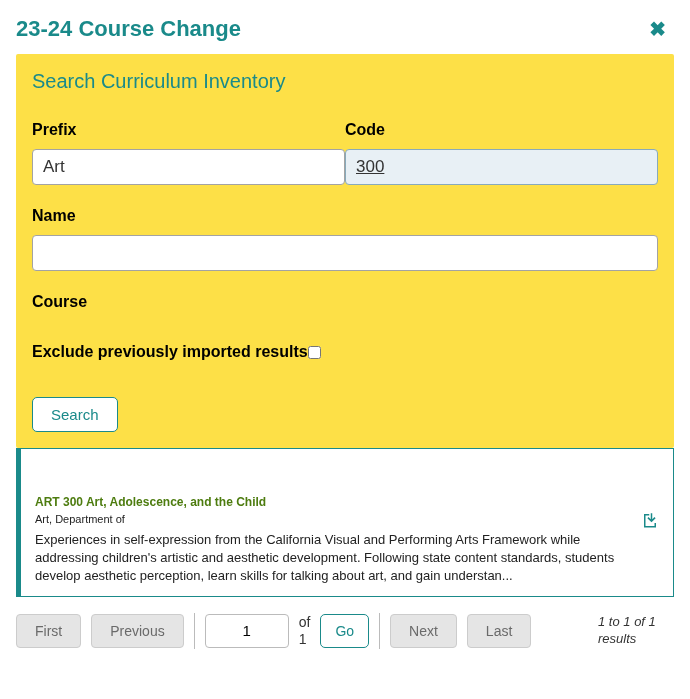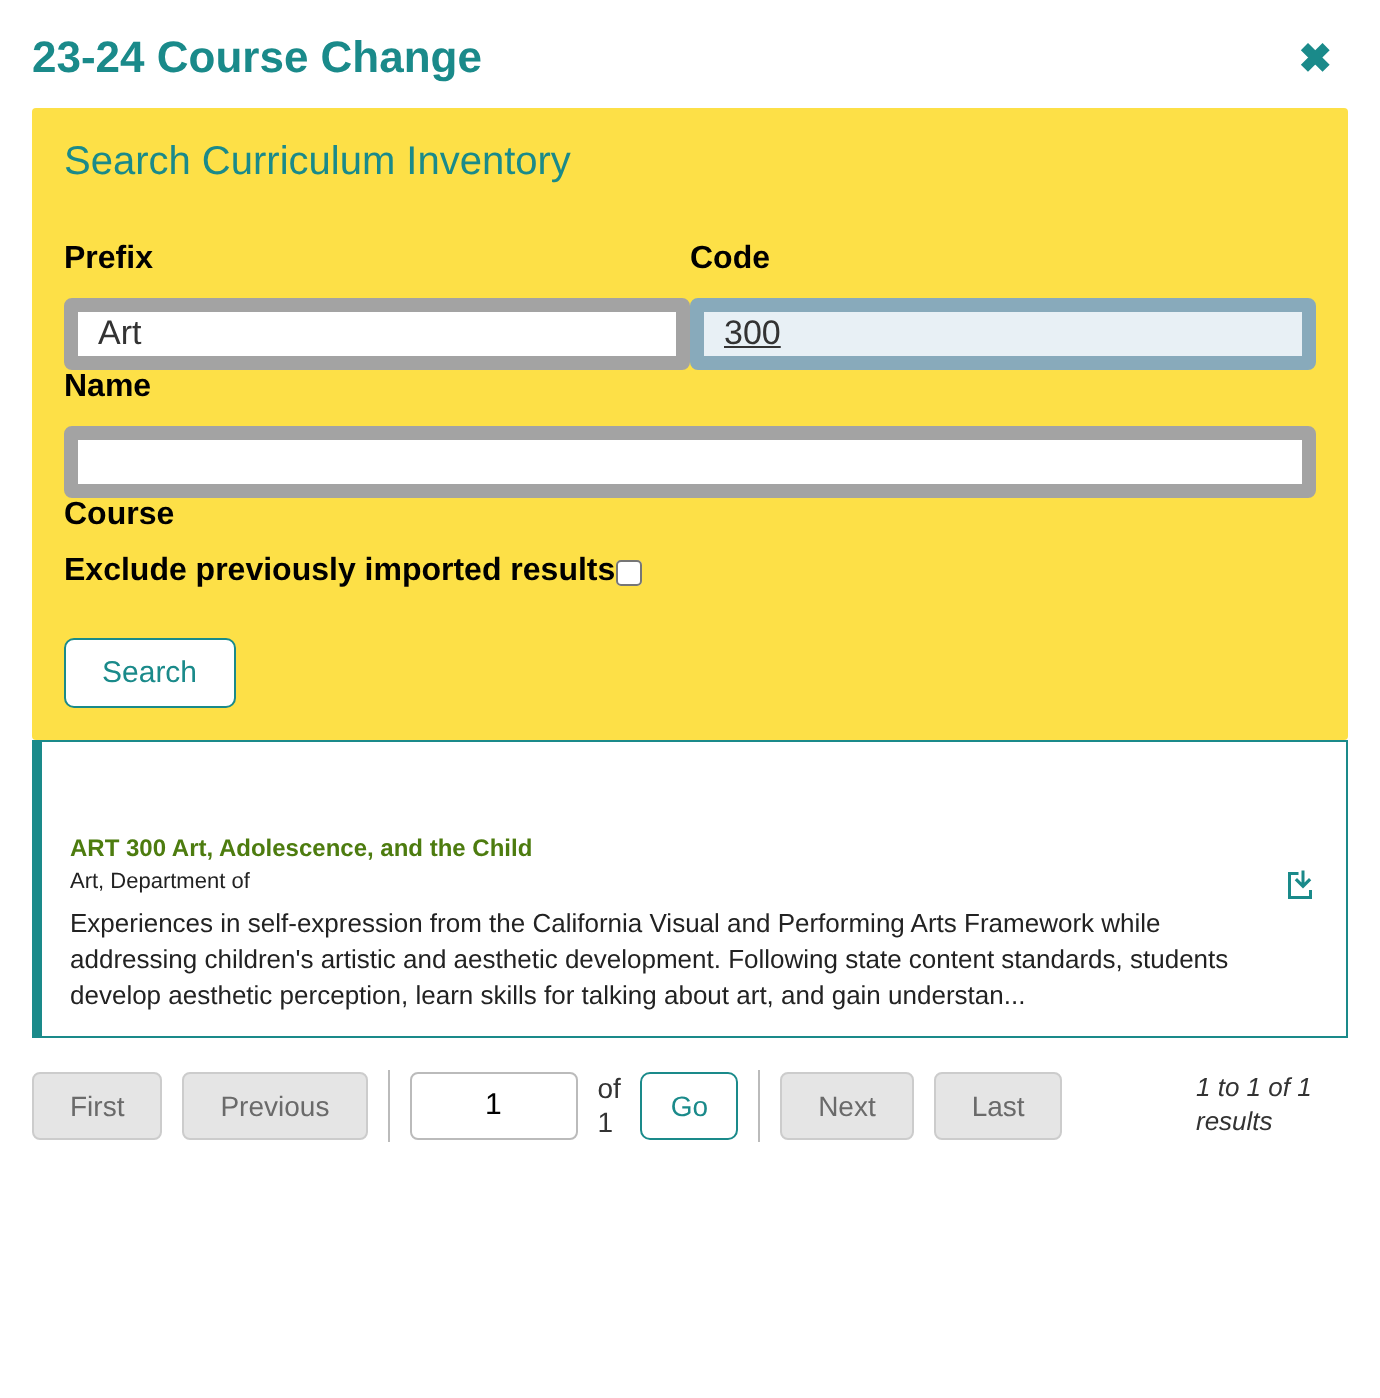--- a/index.html
+++ b/index.html
@@ -32,33 +32,33 @@
       background: #fde047;
       padding: 16px;
       border-radius: 2px;
     }
     .panel-title {
       color: #1a8a8a;
       font-size: 20px;
       font-weight: 500;
       margin-bottom: 28px;
     }
-    .row { display: flex; }
+    .row { display: flex; margin-bottom: 22px; }
     .field { display: flex; flex-direction: column; }
     .field.half { flex: 1; }
     .field.full { width: 100%; }
     .field-label {
       font-weight: 700;
       font-size: 16px;
       margin-bottom: 10px;
       color: #000;
     }
     .text-input {
       height: 36px;
-      border: 7px solid #a3a3a3;
+      border: 1px solid #a3a3a3;
       border-radius: 4px;
       background: #fff;
       padding: 0 10px;
       font-size: 17px;
       color: #333;
     }
     .text-input.highlight {
       background: #e8f0f5;
       border-color: #8ab;
       text-decoration: underline;
@@ -88,21 +88,21 @@
       width: 0; height: 0;
       border-left: 4px solid transparent;
       border-right: 4px solid transparent;
       border-top: 5px solid #888;
       pointer-events: none;
     }
     .checkbox-row {
       display: flex;
       align-items: center;
       gap: 0;
-      margin-bottom: 24px;
+      margin-bottom: 36px;
     }
     .checkbox-label { font-weight: 700; font-size: 16px; }
     .chk { width: 13px; height: 13px; }
     .search-btn {
       border: 1.5px solid #1a8a8a;
       background: #fff;
       color: #1a8a8a;
       font-size: 15px;
       padding: 8px 18px;
       border-radius: 5px;

